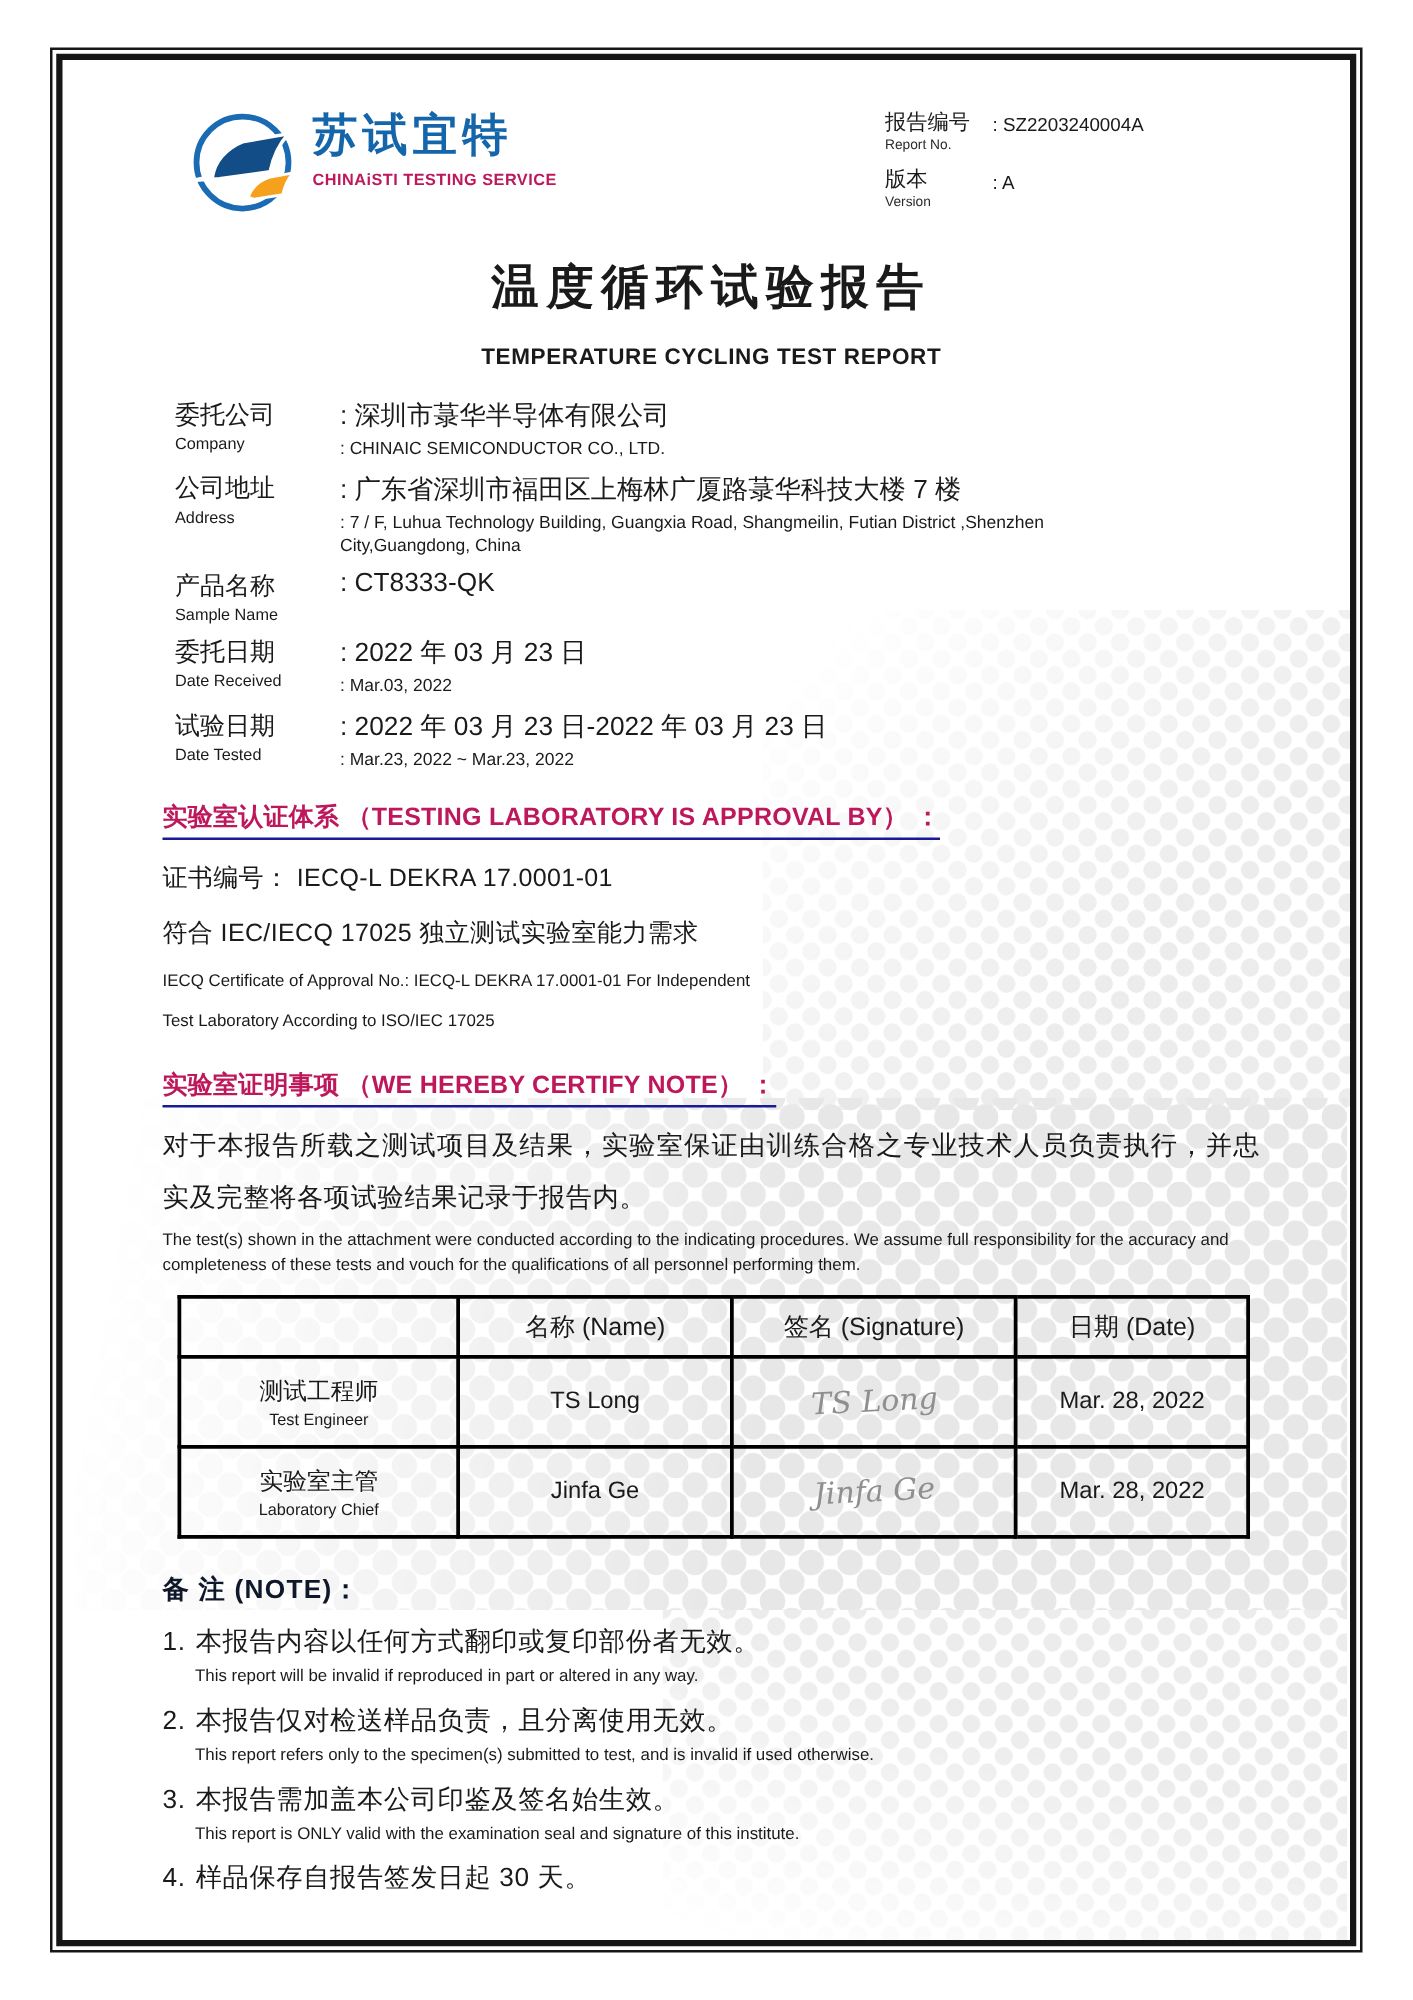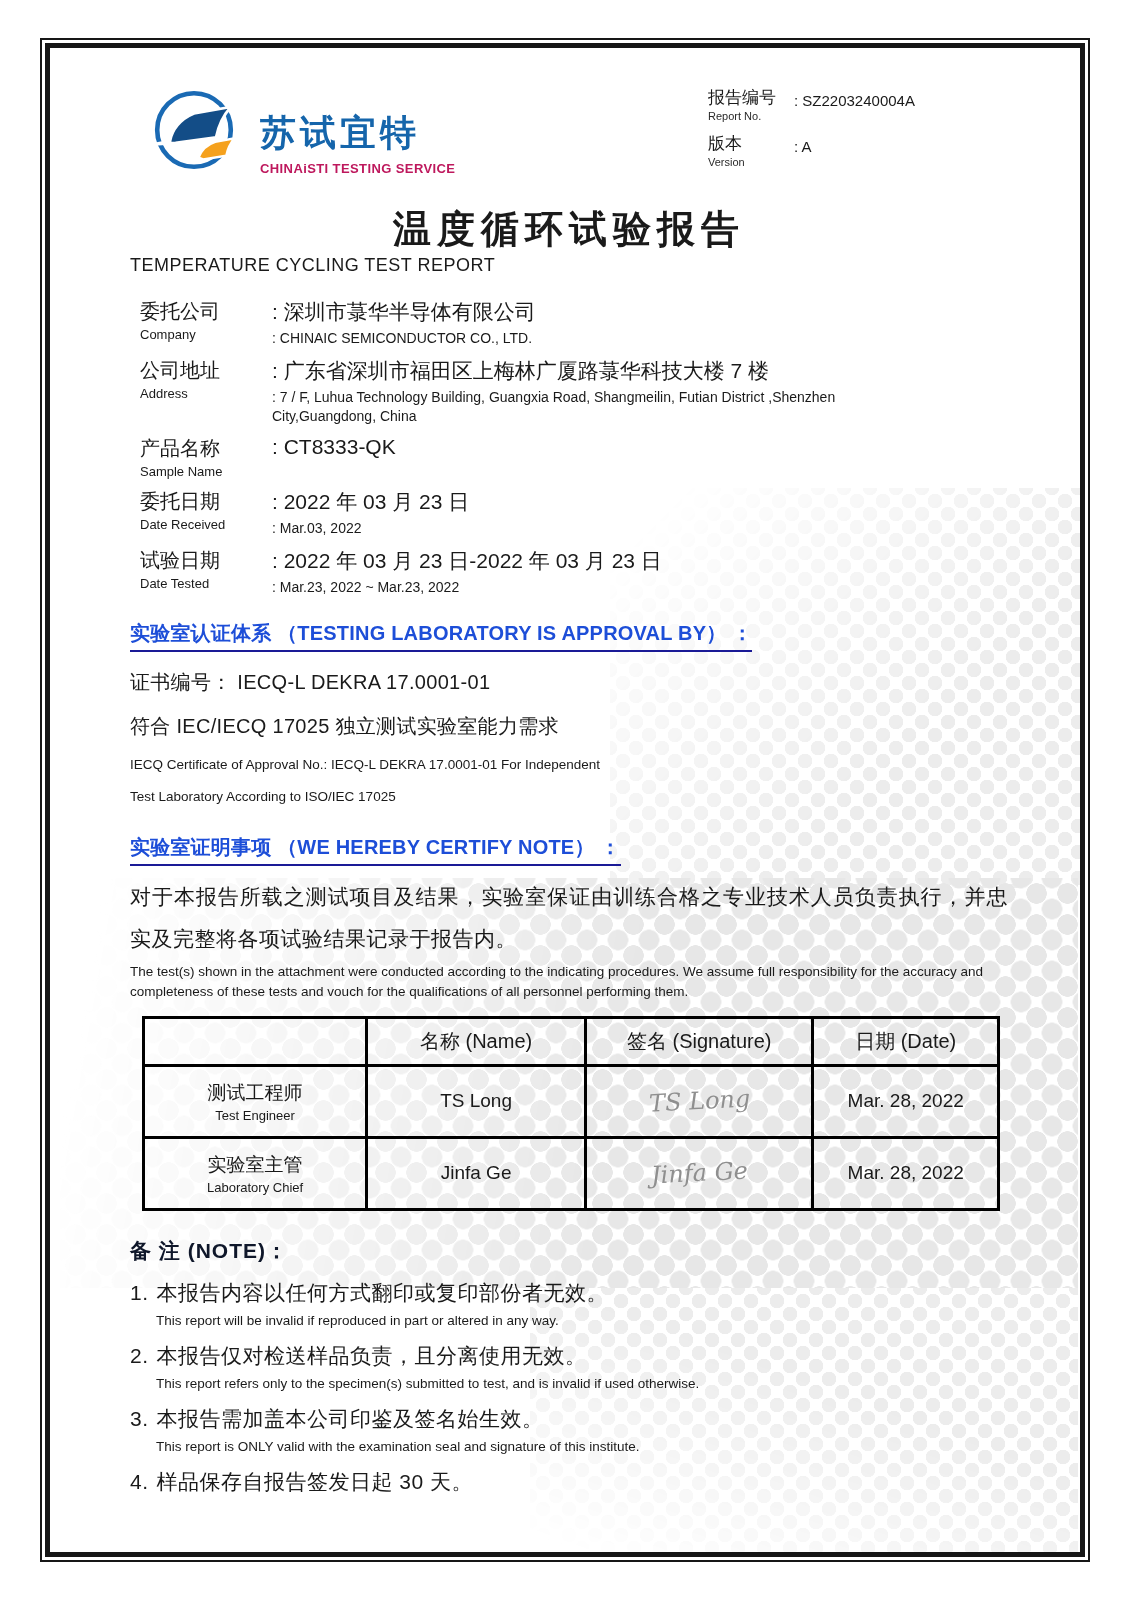--- a/index.html
+++ b/index.html
@@ -25,47 +25,47 @@
       radial-gradient(circle, #ececec 7px, rgba(236,236,236,0) 7.5px);
     background-size: 26px 26px; background-position: 0 0, 13px 13px; }
   .fade-tl { -webkit-mask-image: linear-gradient(135deg, transparent 8%, #000 65%); mask-image: linear-gradient(135deg, transparent 8%, #000 65%); }
   .fade-l  { -webkit-mask-image: linear-gradient(100deg, transparent 4%, #000 55%); mask-image: linear-gradient(100deg, transparent 4%, #000 55%); }
   .fade-b  { -webkit-mask-image: linear-gradient(200deg, #000 40%, transparent 95%); mask-image: linear-gradient(200deg, #000 40%, transparent 95%); }
 
   .content { position: relative; z-index: 1; padding: 36px 72px 0 80px; }
 
   
   .hdr { display: flex; justify-content: space-between; align-items: flex-start; margin-left: 18px; }
-  .brand { display: flex; align-items: flex-end; gap: 20px; }
+  .brand { display: flex; align-items: flex-start; gap: 10px; }
   .brand-text .zh { font-size: 36px; font-weight: bold; color: #1565ab; letter-spacing: 4px; }
   .brand-text .en { font-size: 13px; font-weight: bold; color: #be185d; letter-spacing: 0.4px; margin-top: 3px; }
   .repblock { width: 300px; margin-top: 2px; }
   .reprow { display: flex; margin-bottom: 10px; }
   .replabels { width: 80px; }
   .replabels .zh { font-size: 17px; }
   .replabels .en { font-size: 11px; color: #2a2a2a; margin-top: 1px; }
   .repval { font-size: 15px; padding-top: 6px; padding-left: 6px; }
 
   
   .title { text-align: center; font-size: 38px; font-weight: bold; letter-spacing: 6px; margin-top: 26px; }
-  .subtitle { font-size: 18px; font-weight: normal; letter-spacing: 0.5px; }
+  .subtitle { text-align: center; font-size: 18px; font-weight: bold; letter-spacing: 0.5px; margin-top: 20px; }
 
   
   .info { margin-top: 22px; margin-left: 10px; }
   .inforow { display: flex; margin-bottom: 9px; }
   .ilabel { width: 128px; flex: none; }
   .ilabel .zh { font-size: 20px; }
   .ilabel .en { font-size: 13px; margin-top: 2px; }
   .ival { flex: 1; padding-left: 4px; }
   .ival .zh { font-size: 21px; }
   .ival .en { font-size: 14px; margin-top: 3px; max-width: 650px; line-height: 1.35; }
 
   
   .sechead { margin-top: 24px; }
-  .sechead span { display: inline-block; font-size: 20px; font-weight: bold; color: #1d4ed8;
+  .sechead span { display: inline-block; font-size: 20px; font-weight: bold; color: #be185d;
     border-bottom: 2.5px solid #1a1a96; padding-bottom: 3px; letter-spacing: 0.2px; }
   .bigline { font-size: 20px; margin-top: 17px; letter-spacing: 0.3px; }
   .smline { font-size: 13.5px; margin-top: 17px; }
   .zhpara { font-size: 21px; line-height: 2.0; margin-top: 10px; text-align: justify; letter-spacing: 0.5px; }
   .enpara { font-size: 13.5px; line-height: 1.45; margin-top: 2px; }
 
   
   table.sig { border-collapse: collapse; width: 858px; margin: 14px 0 0 12px; table-layout: fixed; }
   table.sig th, table.sig td { border: 3px solid #000; text-align: center; vertical-align: middle; background: transparent; }
   table.sig th { height: 48px; font-size: 20px; font-weight: normal; }

